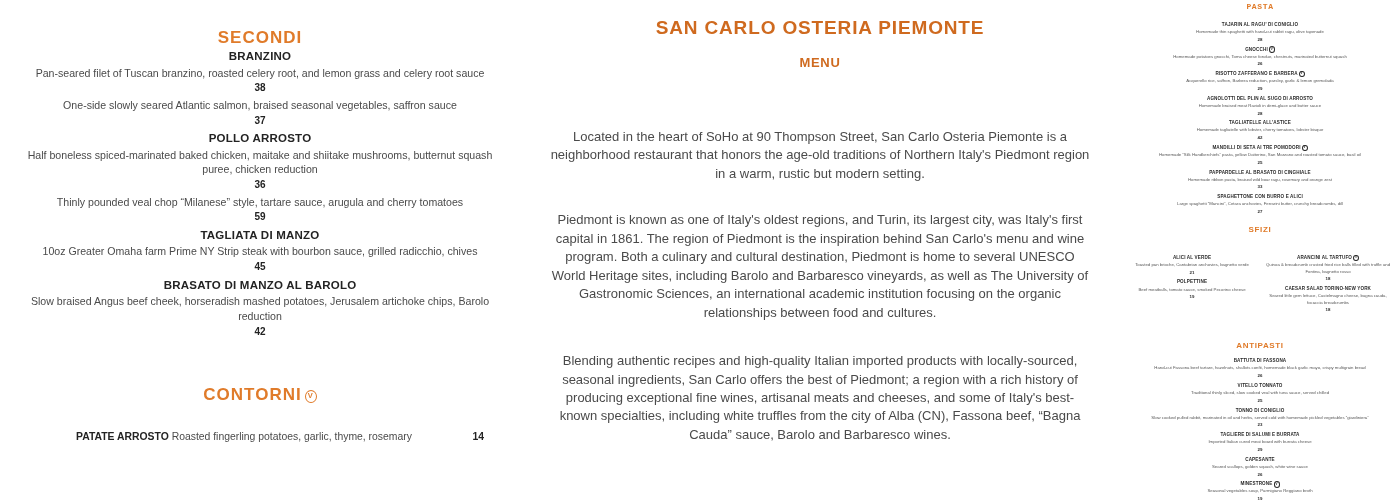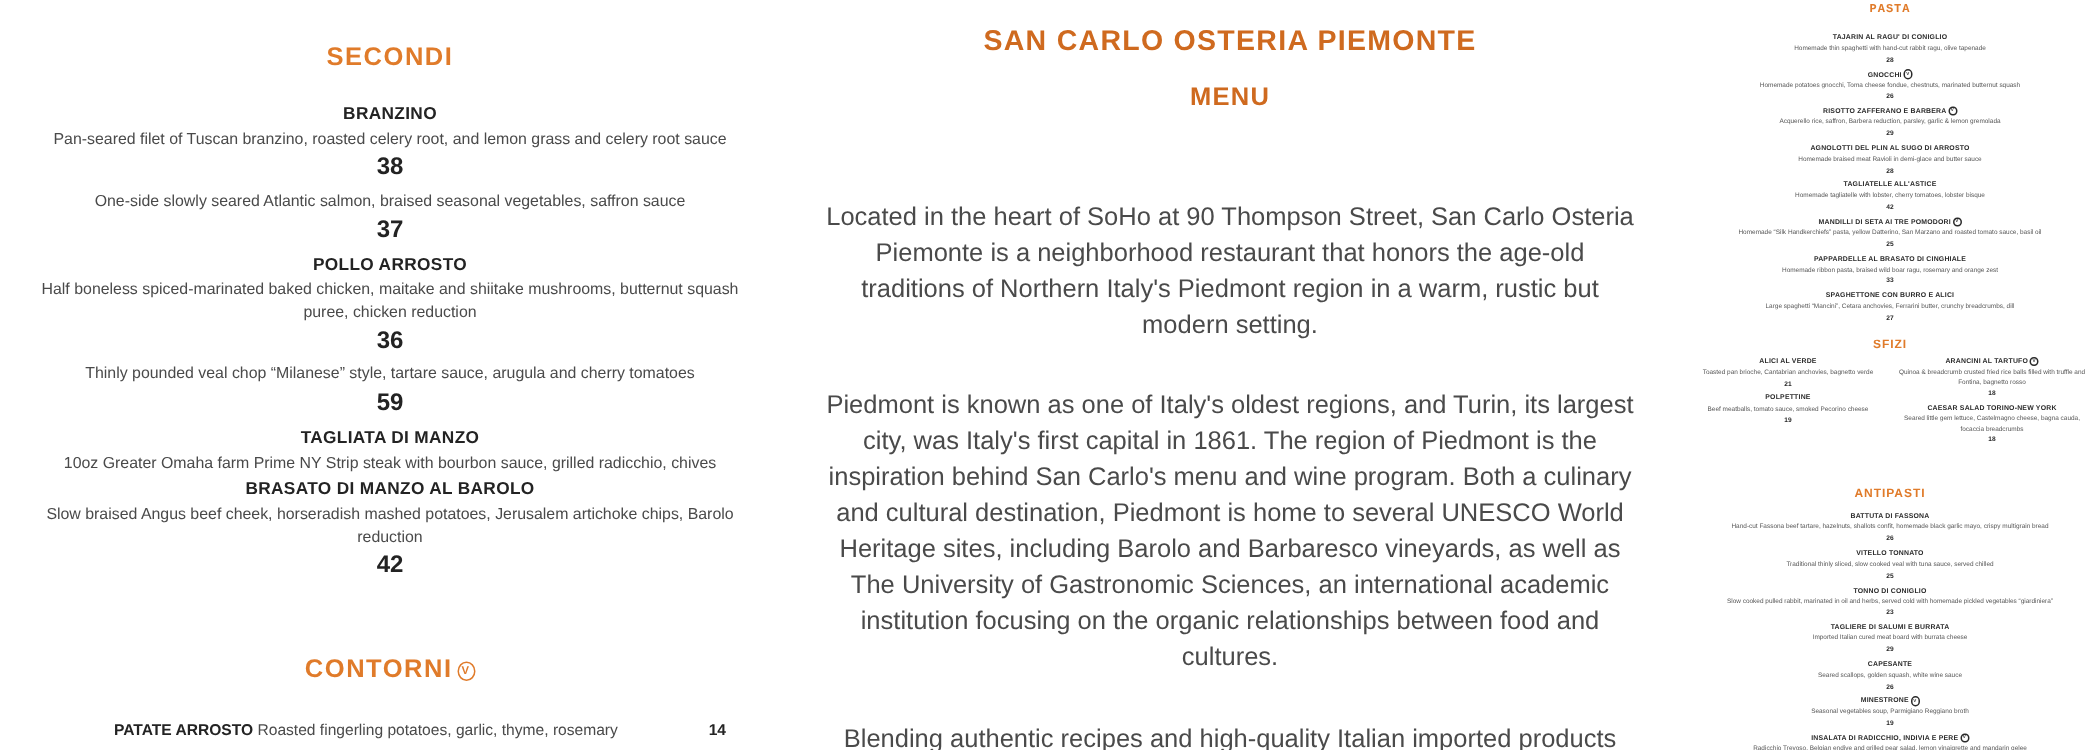--- a/index.html
+++ b/index.html
@@ -44,68 +44,67 @@
   }
 
   .section-head {
     color: #e07b2a;
     font-weight: bold;
     letter-spacing: 0.06em;
   }
   .col-left .section-head {
     font-size: 17px;
     margin-top: 28px;
-    margin-bottom: 20px;
   }
   .col-center .brand {
     color: #cf6a1f;
     font-size: 19px;
     font-weight: bold;
     letter-spacing: 0.045em;
     margin-top: 1px;
   }
   .col-center .brand-sub {
     color: #cf6a1f;
-    font-size: 17px;
+    font-size: 13px;
     font-weight: bold;
     letter-spacing: 0.05em;
     margin-top: 16px;
   }
   .col-right .section-head {
     font-size: 8px;
     letter-spacing: 0.08em;
   }
   .col-right .section-head.pasta { margin-top: 2px; margin-bottom: 10px; font-family: Liberation Mono, monospace; }
-  .col-right .section-head.sfizi { margin-top: 9px; margin-bottom: 3px; }
+  .col-right .section-head.sfizi { margin-top: 9px; margin-bottom: 20px; }
   .col-right .section-head.antipasti { margin-top: 25px; margin-bottom: 7px; }
 
   
   .dish { margin-bottom: 2px; }
   .col-left .dish-name {
     font-size: 11.5px;
     font-weight: bold;
     color: #232323;
     letter-spacing: 0.02em;
     line-height: 1.55;
   }
   .col-left .dish-desc {
     font-size: 10.6px;
     color: #4a4a4a;
     line-height: 1.38;
   }
   .col-left .dish-price {
-    font-size: 16px;
+    font-size: 10px;
     font-weight: bold;
     color: #232323;
     line-height: 1.55;
   }
 
   
   .para {
-    font-size: 17px;
+    font-size: 13px;
     line-height: 1.42;
     color: #4a4a4a;
     text-align: center;
   }
   .para.p1 { margin-top: 58px; }
   .para.p2 { margin-top: 28px; }
   .para.p3 { margin-top: 30px; }
 
   
   .contorni-wrap {
@@ -202,20 +201,21 @@
         <div class="dish-desc">Half boneless spiced-marinated baked chicken, maitake and shiitake mushrooms, butternut squash puree, chicken reduction</div>
         <div class="dish-price">36</div>
       </div>
       <div class="dish">
         <div class="dish-desc">Thinly pounded veal chop “Milanese” style, tartare sauce, arugula and cherry tomatoes</div>
         <div class="dish-price">59</div>
       </div>
       <div class="dish">
         <div class="dish-name">TAGLIATA DI MANZO</div>
         <div class="dish-desc">10oz Greater Omaha farm Prime NY Strip steak with bourbon sauce, grilled radicchio, chives</div>
+        <div class="dish-price">45</div>
       </div>
       <div class="dish">
         <div class="dish-name">BRASATO DI MANZO AL BAROLO</div>
         <div class="dish-desc">Slow braised Angus beef cheek, horseradish mashed potatoes, Jerusalem artichoke chips, Barolo reduction</div>
         <div class="dish-price">42</div>
       </div>
     </div>
 
     <div class="section-head" style="margin-top:46px;margin-bottom:0;">
       <span>CONTORNI</span><span class="veg">V</span>

